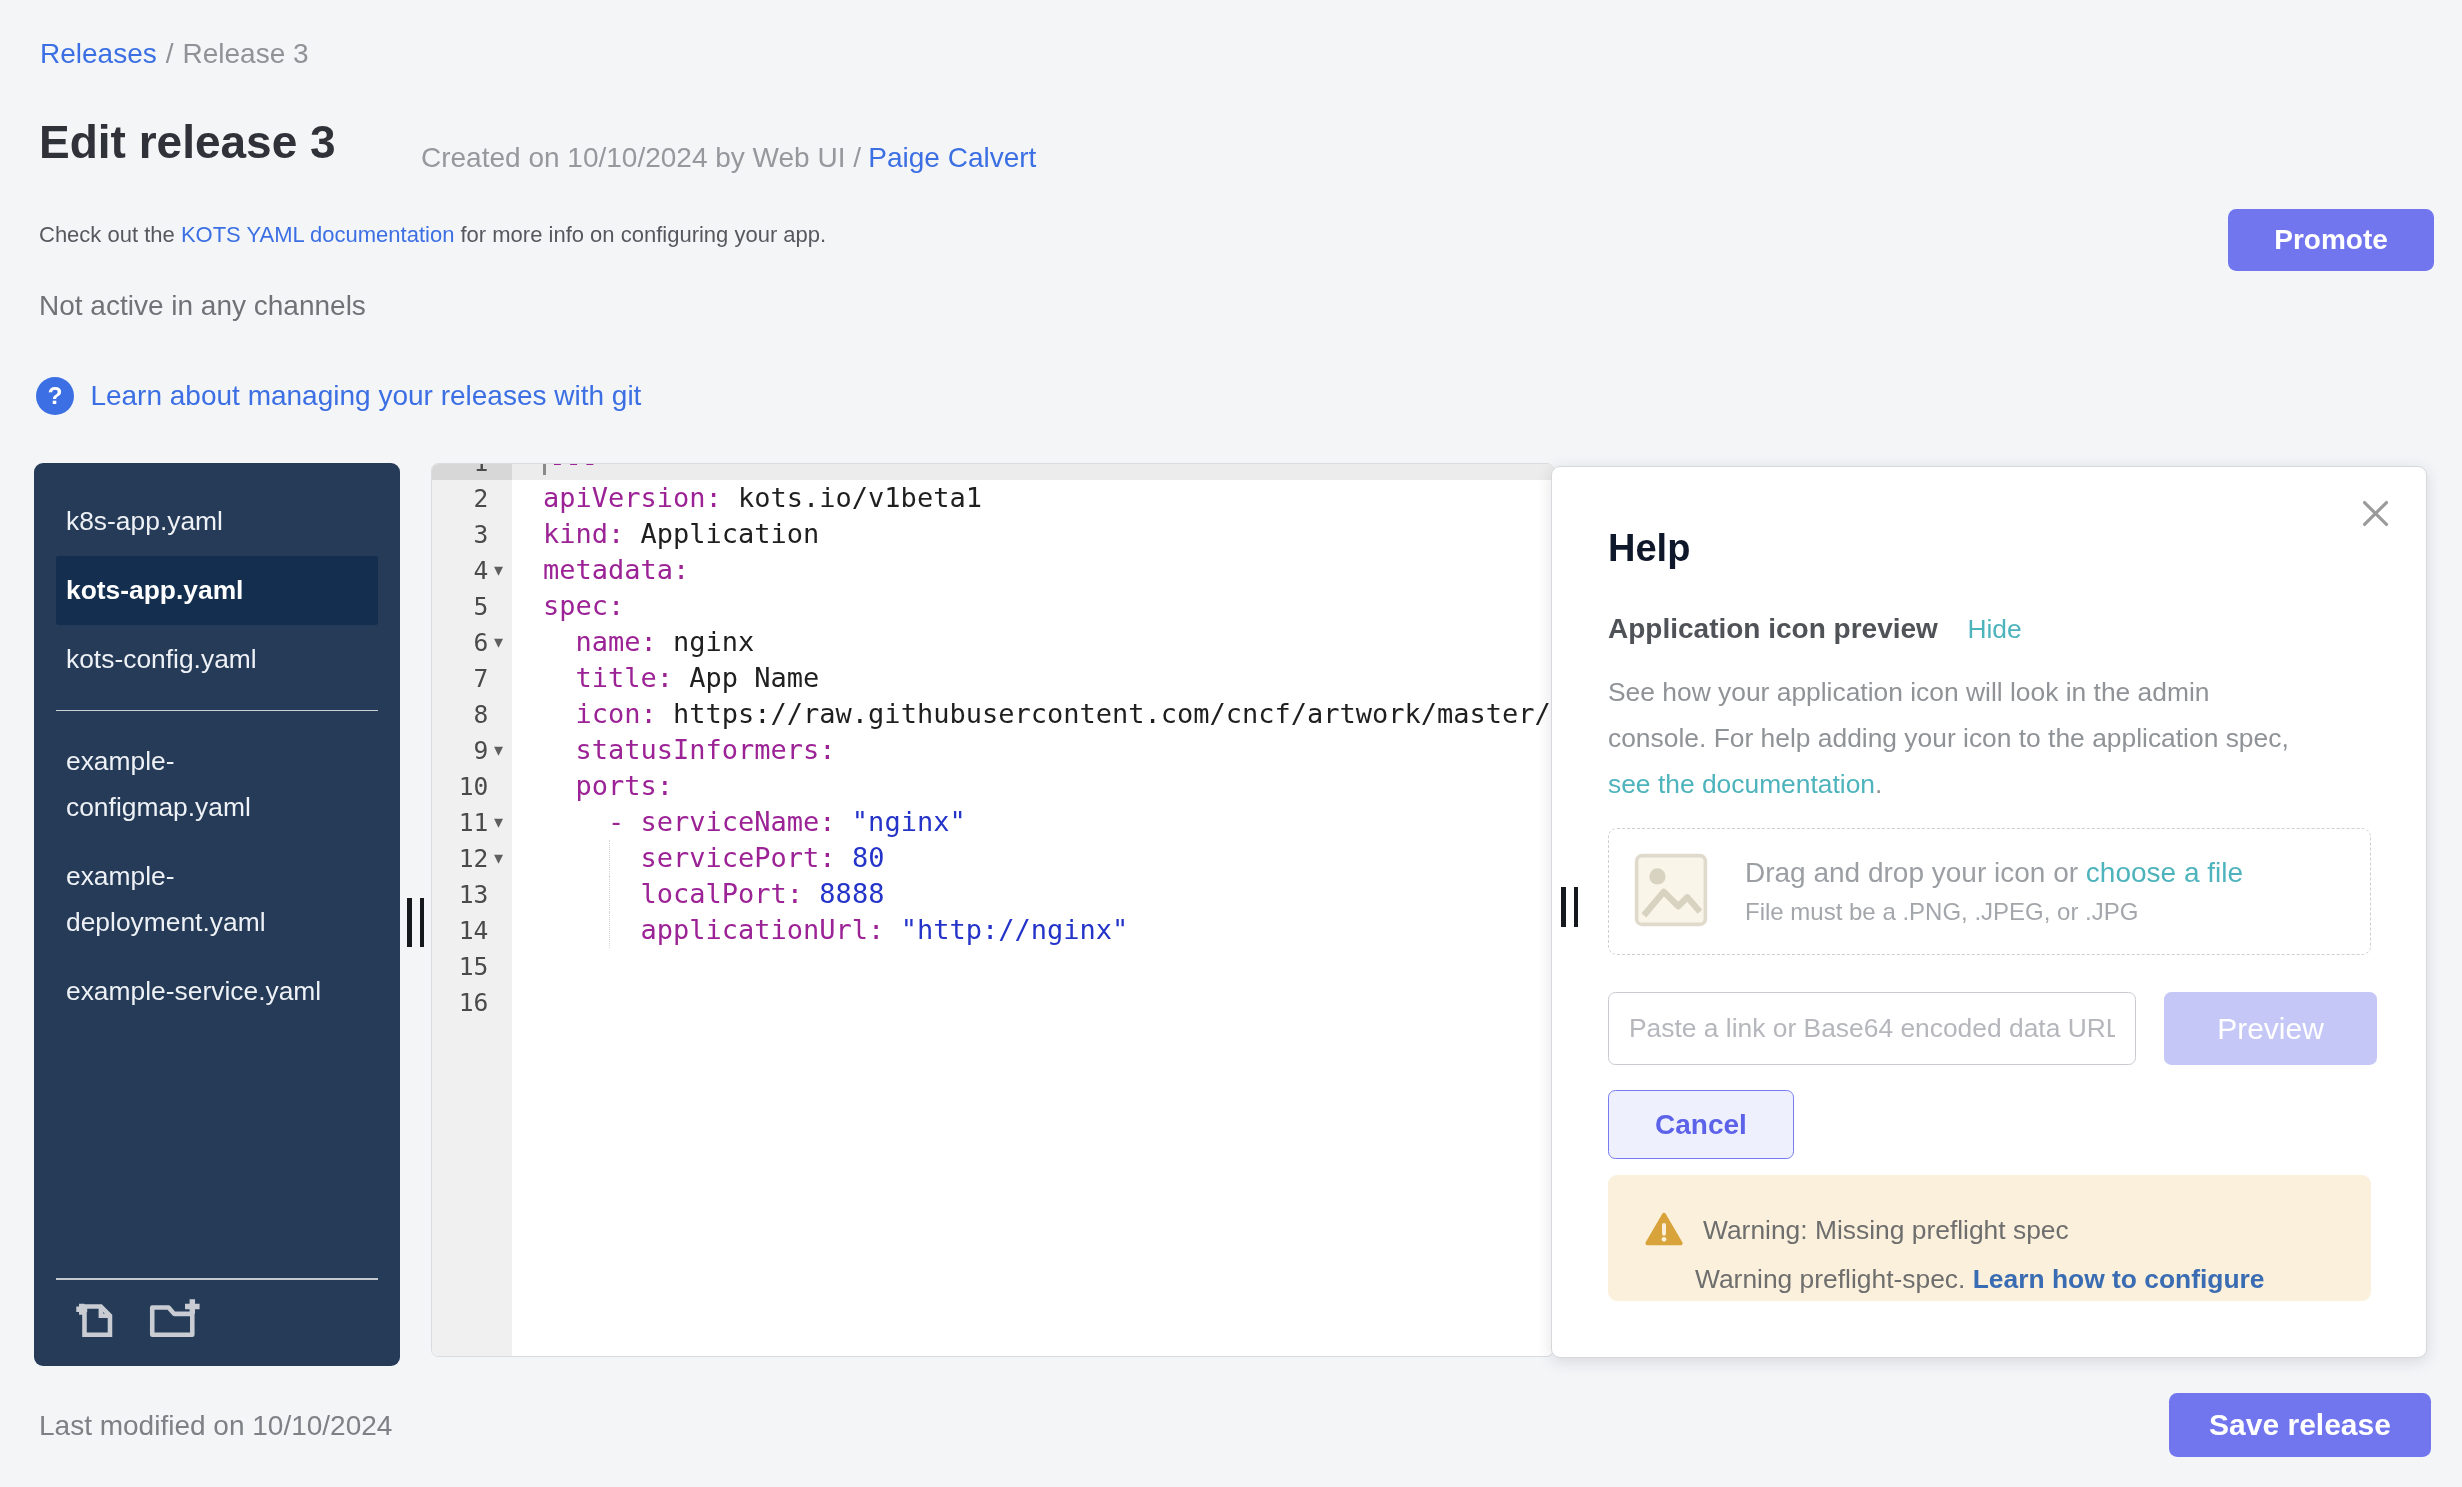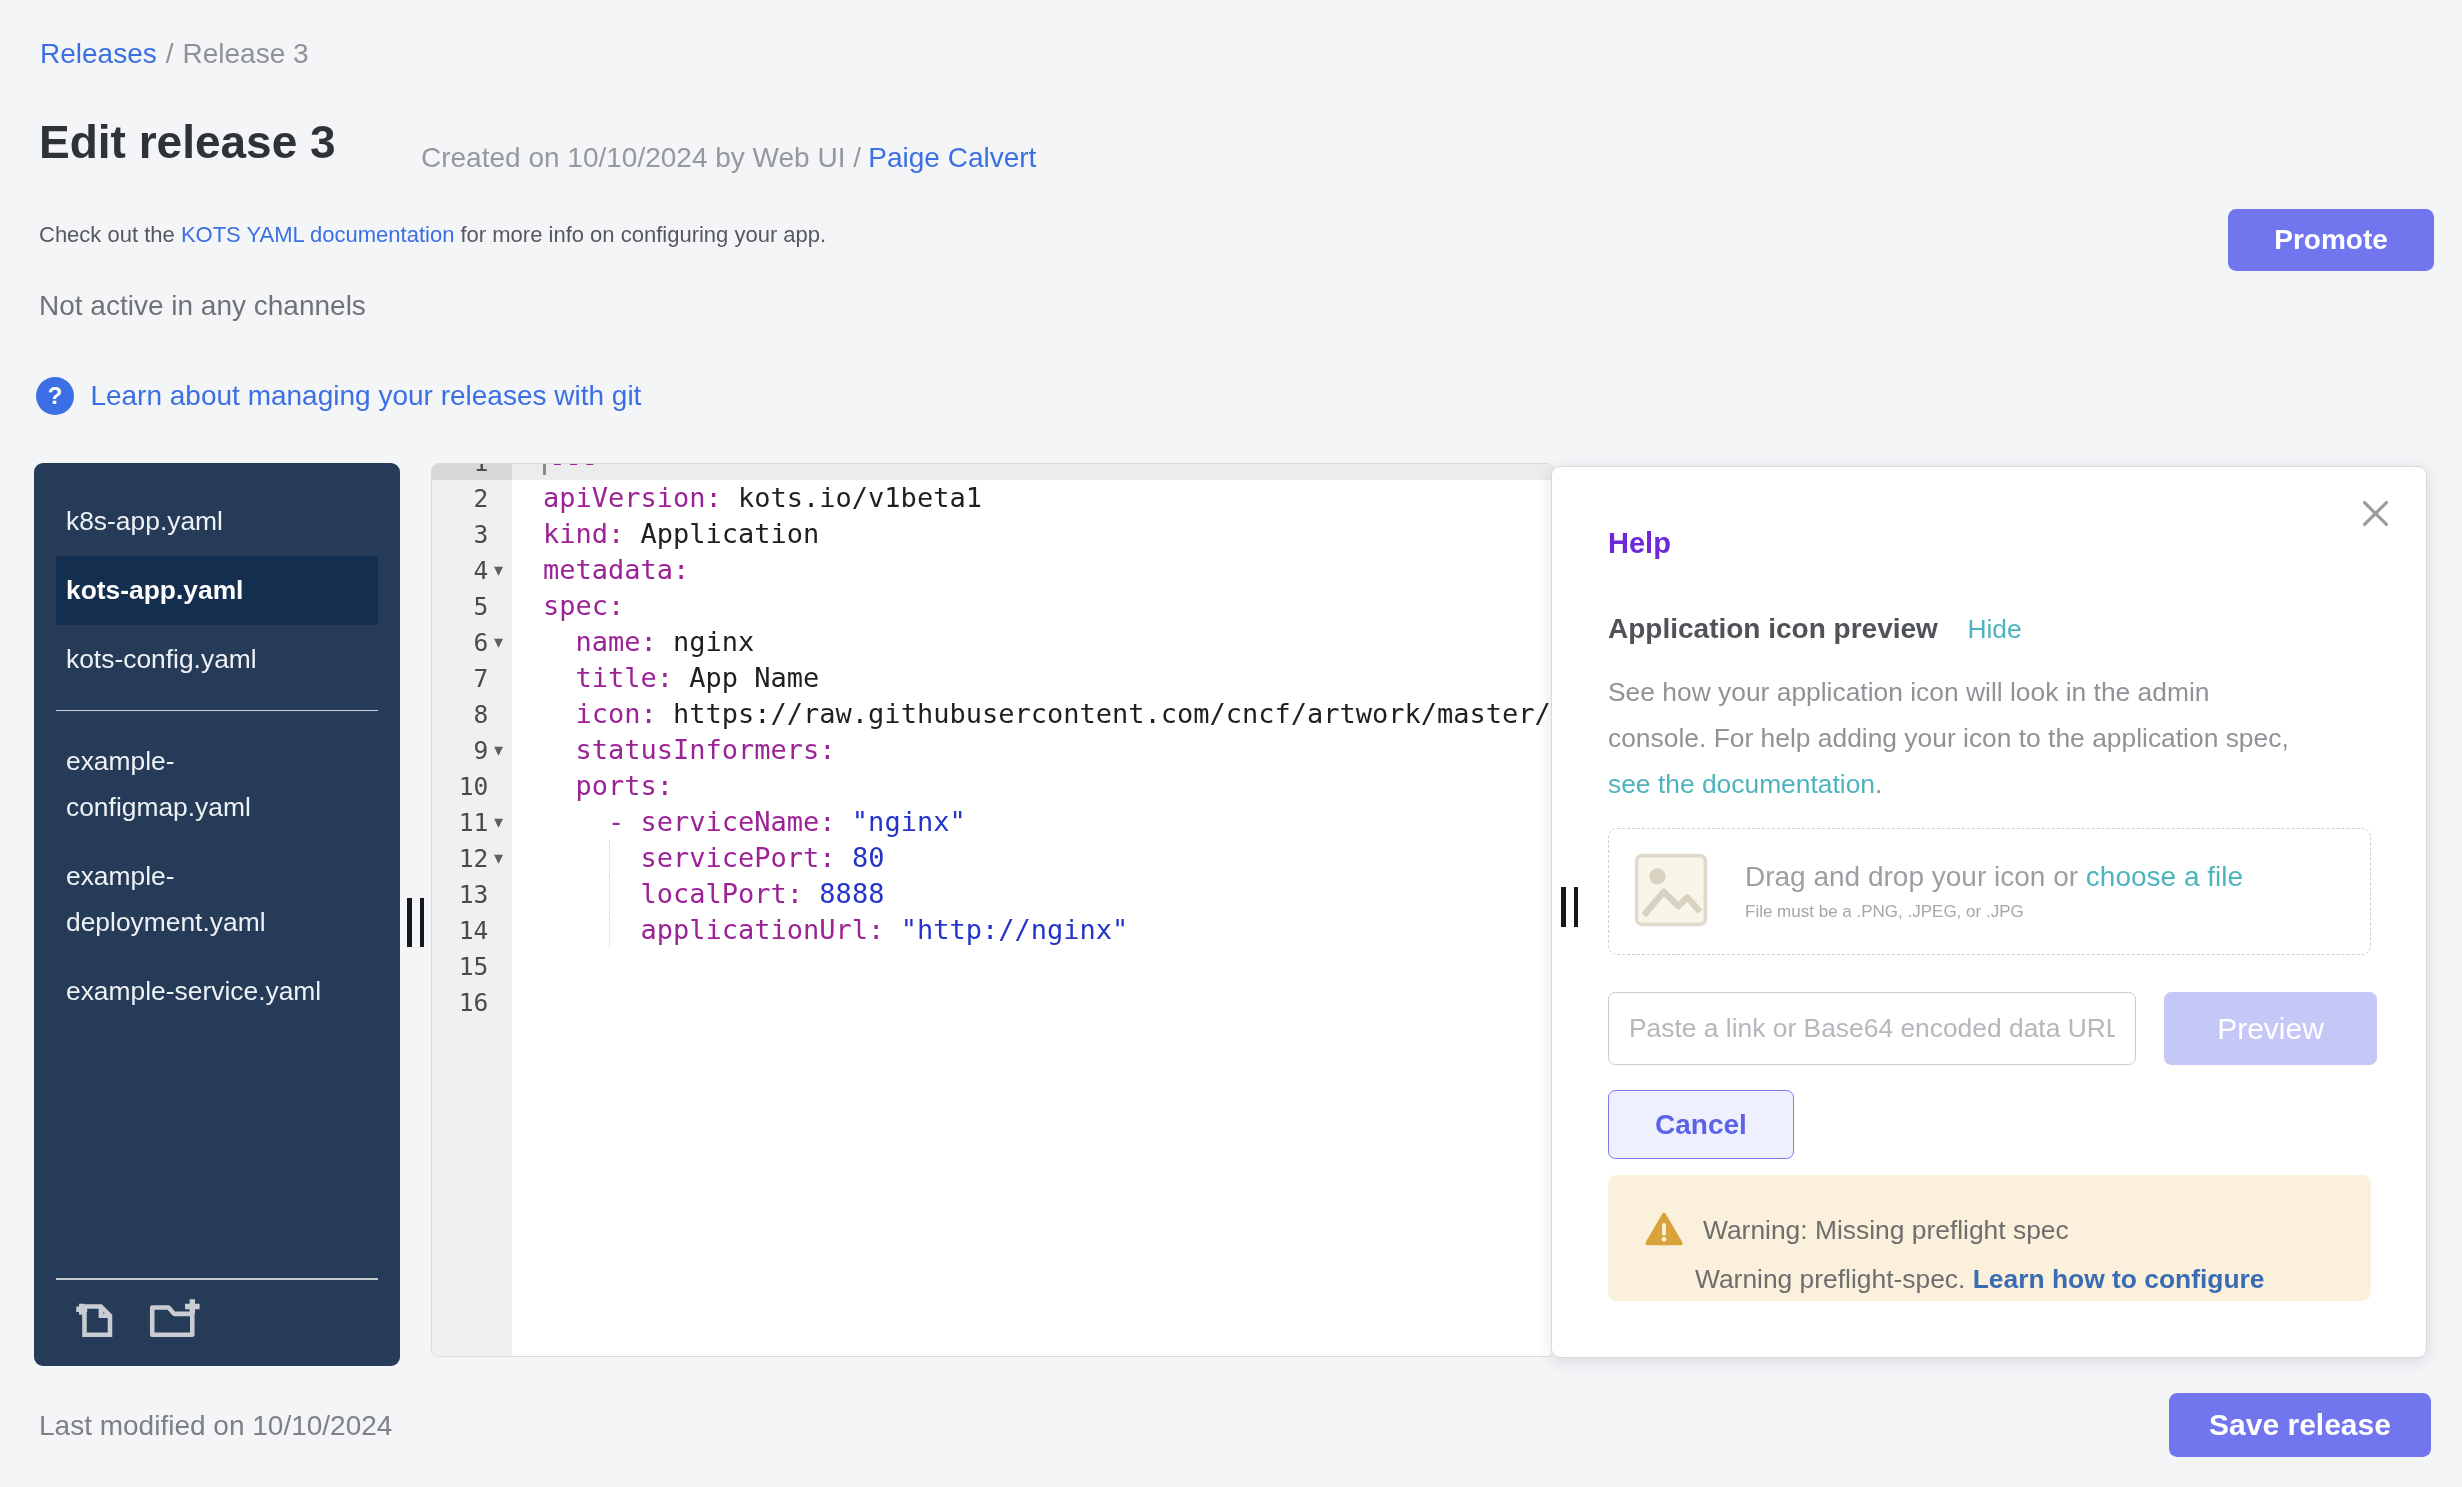--- a/index.html
+++ b/index.html
@@ -62,29 +62,29 @@
   .cursor { display:inline-block; width:2.7px; height:27px; background:#8a8a8a; vertical-align:-3.6px; margin-right:3.6px; }
   .guide { position:absolute; left:97px; top:0; height:100%; border-left:1.8px dotted #d2d2d2; }
   .tk-k { color:var(--code-key,#9c2396); }
   .tk-p { color:var(--code-plain,#1f1f1f); }
   .tk-l { color:var(--code-literal,#2433c8); }
 
   
   .help-card { position:absolute; left:1551px; top:466px; width:876px; height:892px; background:#fff;
                border:0.9px solid #d6d8db; border-radius:9px; box-shadow:0 3.6px 14.6px rgba(40,40,60,.13); }
   .help-close { position:absolute; top:31px; right:35px; background:none; border:none; padding:0; cursor:pointer; }
-  .help-title { position:absolute; left:56px; top:60px; font-size:29px; font-weight:600; color:#6d28d9; }
+  .help-title { position:absolute; left:56px; top:60px; font-size:38px; font-weight:600; color:#0f172a; }
   .help-section-row { position:absolute; left:56px; top:146px; }
   .help-section-title { font-size:28px; font-weight:700; color:#4f5257; }
   .hide-link { margin-left:25.5px; font-size:26.4px; }
   .help-desc { position:absolute; left:56px; top:202px; font-size:26.4px; line-height:46px; color:#8f9296; }
   .dropzone { position:absolute; left:56px; top:361px; width:763px; height:127px; border:1.8px dashed #cfcfcf;
               border-radius:9px; display:flex; align-items:center; padding-left:24px; gap:36px; cursor:pointer; }
   .dz-line1 { font-size:28px; color:#9b9ea3; }
-  .dz-line2 { font-size:17px; color:#a3a6ab; margin-top:9px; }
+  .dz-line2 { font-size:24px; color:#a3a6ab; margin-top:9px; }
   .url-input { position:absolute; left:56px; top:525px; width:528px; height:73px; border:1.8px solid #c9cbd0;
                border-radius:7.3px; font-family:"Liberation Sans",sans-serif; font-size:26.4px; color:#4c4f54;
                padding:0 20px; outline:none; background:#fff; }
   .url-input::placeholder { color:#b5b7bc; }
   .preview-btn { position:absolute; left:612px; top:525px; width:213px; height:73px; border:none; border-radius:7.3px;
                  background:var(--accent-disabled,#c5c8f6); color:#fff; font-size:30px; font-weight:400;
                  font-family:"Liberation Sans",sans-serif; cursor:default; }
   .cancel-btn { position:absolute; left:56px; top:623px; width:186px; height:69px; border:1.8px solid #767cf0;
                 border-radius:7.3px; background:#eef0fd; color:#5c63e9; font-size:28px; font-weight:700;
                 font-family:"Liberation Sans",sans-serif; cursor:pointer; }

